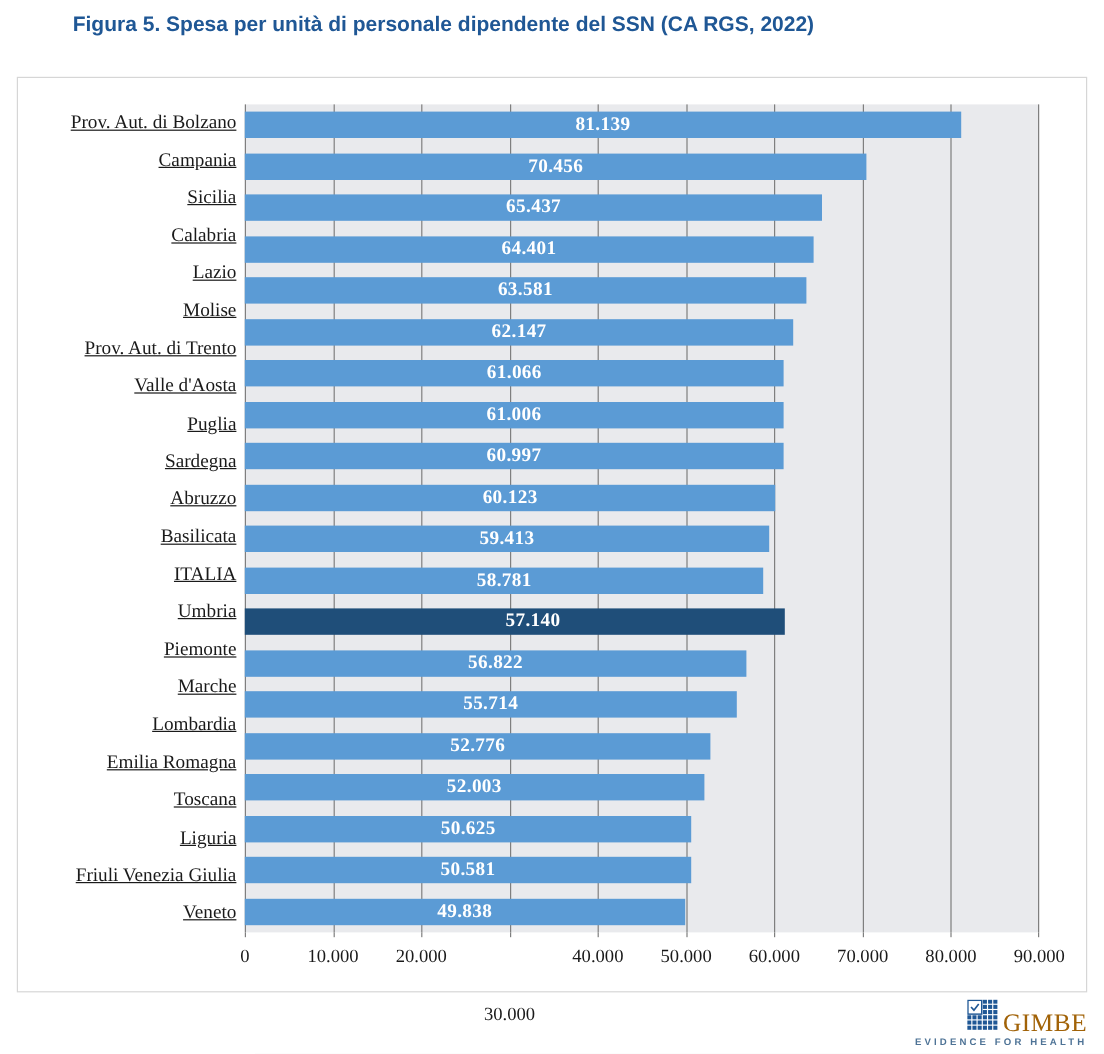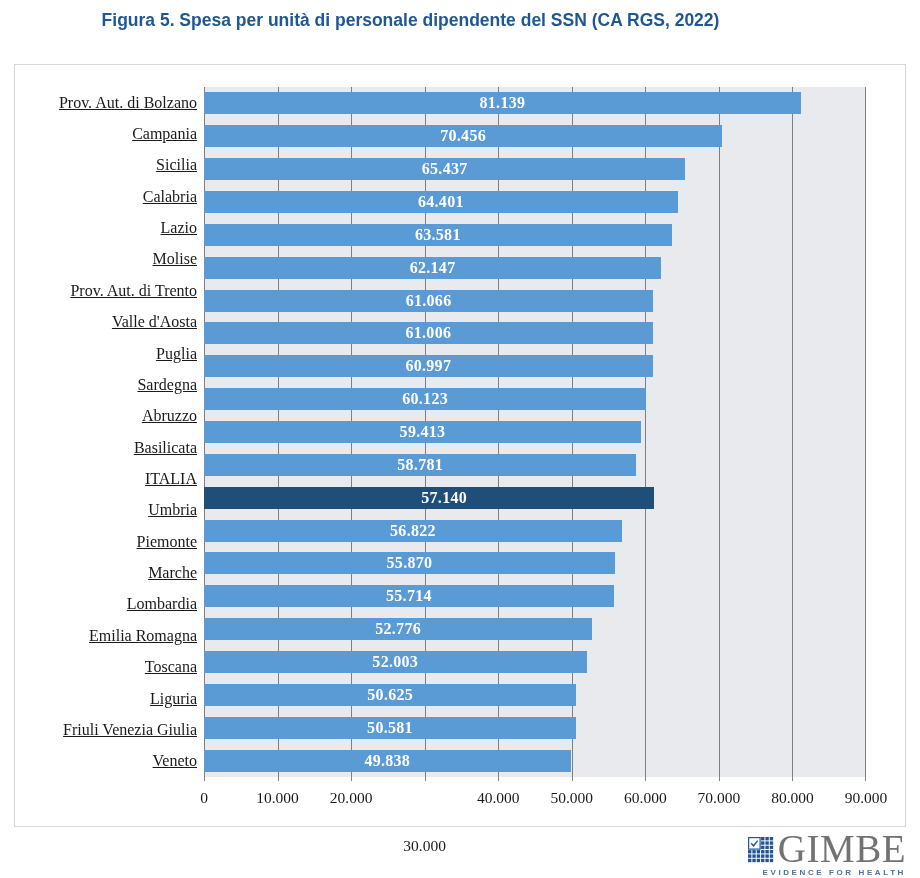--- a/index.html
+++ b/index.html
@@ -10,21 +10,20 @@
     overflow: hidden;
   }
   .page { position: relative; width: 920px; height: 878px; }
 
   .figure-title {
     position: absolute; left: 0; top: 10px; width: 739px;
     text-align: center;
     font-family: "Liberation Sans", sans-serif;
     font-size: 17.5px; font-weight: bold;
     color: #1F5795;
-    padding-left: 41px;
   }
 
   .chart-box {
     position: absolute; left: 14px; top: 64px;
     width: 890px; height: 761px;
     background: #ffffff;
     border: 1px solid #D6D6D6;
   }
 
   .labels-col {
@@ -83,22 +82,22 @@
   }
 
   .footer {
     position: absolute; right: 14px; top: 833px;
     display: flex; flex-direction: column; align-items: flex-end;
   }
   .logo-main { display: flex; align-items: flex-end; gap: 4px; }
   .logo-icon { display: block; margin-bottom: 2px; }
   .logo-word {
     font-family: "Liberation Serif", serif;
-    font-size: 39px; line-height: 0.82;
-    color: #737373; letter-spacing: 0.5px;
+    font-size: 21px; line-height: 0.82;
+    color: #a16207; letter-spacing: 0.5px;
   }
   .logo-tagline {
     margin-top: 3px;
     font-family: "Liberation Sans", sans-serif;
     font-size: 8px; font-weight: bold;
     letter-spacing: 2.6px; color: #4E7396;
     white-space: nowrap;
   }
 </style>
 </head>
@@ -240,25 +239,20 @@
             </div>
           </div>
           <div class="bar-row">
             <div class="bar highlight" style="width: 63.4889%; padding-left: 30px;">
               <span class="bar-value">57.140</span>
             </div>
           </div>
           <div class="bar-row">
             <div class="bar" style="width: 63.1356%;">
               <span class="bar-value">56.822</span>
-            </div>
-          </div>
-          <div class="bar-row">
-            <div class="bar" style="width: 62.0778%;">
-              <span class="bar-value">55.870</span>
             </div>
           </div>
           <div class="bar-row">
             <div class="bar" style="width: 61.9044%;">
               <span class="bar-value">55.714</span>
             </div>
           </div>
           <div class="bar-row">
             <div class="bar" style="width: 58.64%;">
               <span class="bar-value">52.776</span>

